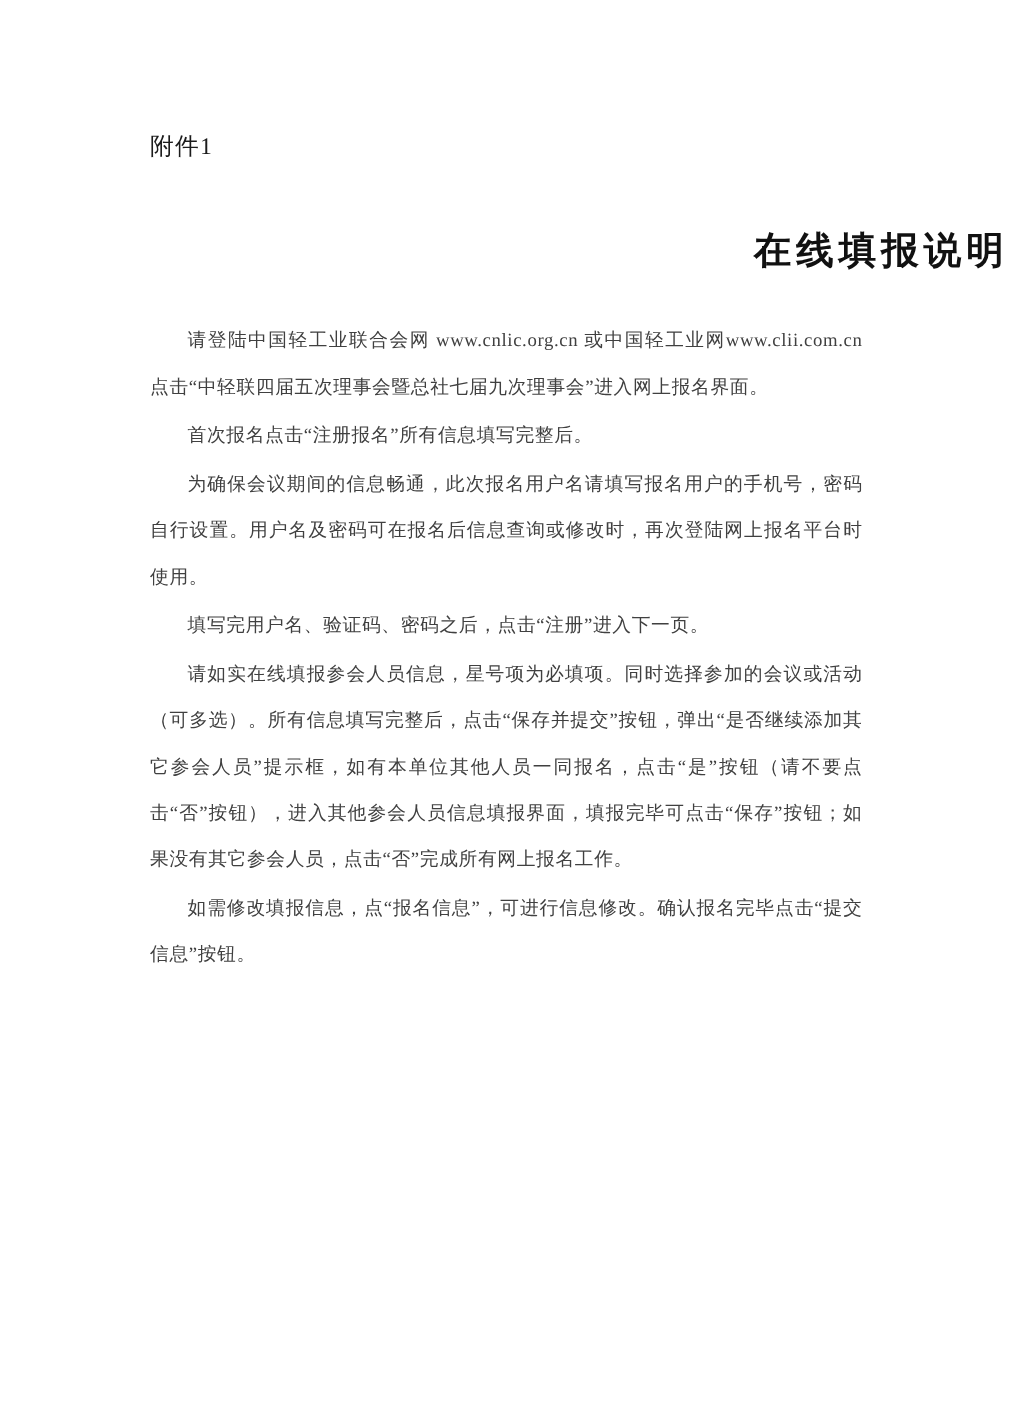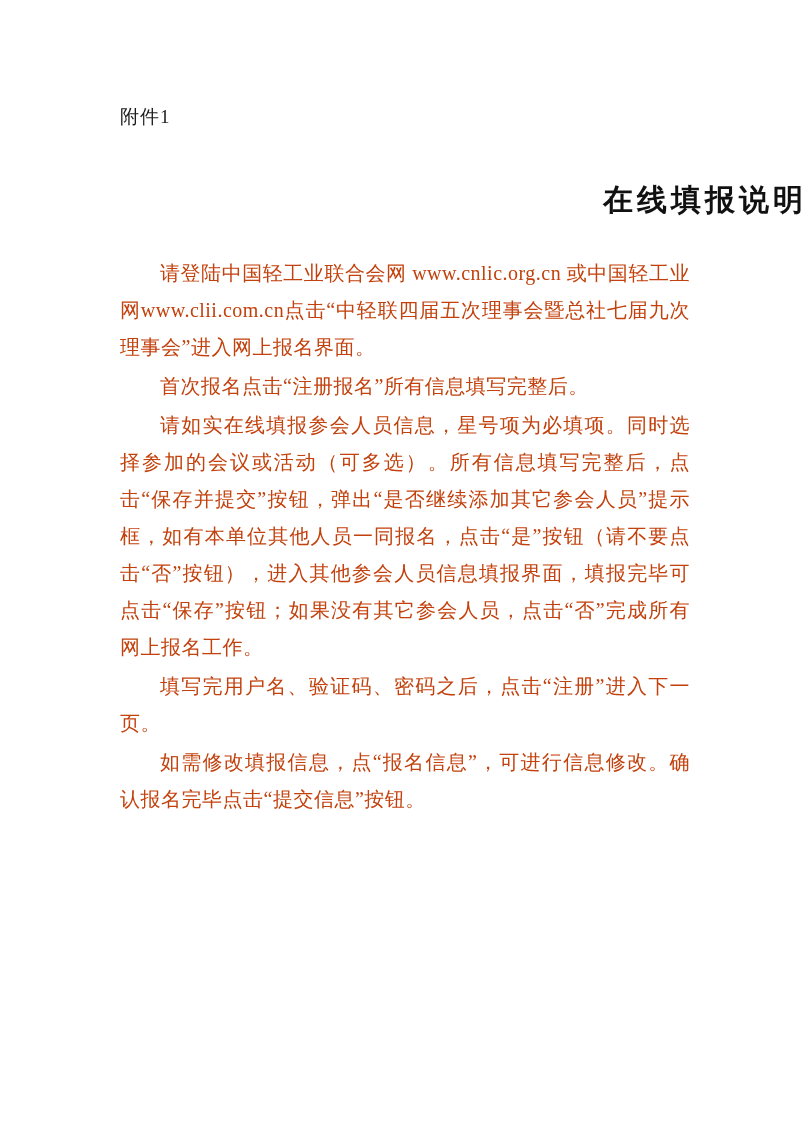--- a/index.html
+++ b/index.html
@@ -41,43 +41,44 @@
     letter-spacing: 4px;
     color: #111111;
   }
   .body-text {
     position: absolute;
     left: 120px;
     top: 255px;
     width: 570px;
   }
   .para {
-    font-size: 20px;
+    font-size: 15px;
     line-height: 37px;
     text-align: justify;
     text-justify: inter-ideograph;
     text-indent: 2em;
     margin: 0 0 2px 0;
     letter-spacing: 0.5px;
-    color: #c2410c;
+    color: #404040;
   }
   .para.last-para {
     letter-spacing: 2px;
   }
 </style>
 </head>
 <body>
 
 <div class="page">
 
   <div class="attachment-label">附件1</div>
 
   <div class="doc-title">在线填报说明</div>
 
   <div class="body-text">
     <p class="para">请登陆中国轻工业联合会网 www.cnlic.org.cn 或中国轻工业网www.clii.com.cn点击“中轻联四届五次理事会暨总社七届九次理事会”进入网上报名界面。</p>
     <p class="para">首次报名点击“注册报名”所有信息填写完整后。</p>
+    <p class="para">为确保会议期间的信息畅通，此次报名用户名请填写报名用户的手机号，密码自行设置。用户名及密码可在报名后信息查询或修改时，再次登陆网上报名平台时使用。</p>
+    <p class="para">填写完用户名、验证码、密码之后，点击“注册”进入下一页。</p>
     <p class="para">请如实在线填报参会人员信息，星号项为必填项。同时选择参加的会议或活动（可多选）。所有信息填写完整后，点击“保存并提交”按钮，弹出“是否继续添加其它参会人员”提示框，如有本单位其他人员一同报名，点击“是”按钮（请不要点击“否”按钮），进入其他参会人员信息填报界面，填报完毕可点击“保存”按钮；如果没有其它参会人员，点击“否”完成所有网上报名工作。</p>
-    <p class="para">填写完用户名、验证码、密码之后，点击“注册”进入下一页。</p>
     <p class="para">如需修改填报信息，点“报名信息”，可进行信息修改。确认报名完毕点击“提交信息”按钮。</p>
   </div>
 
 </div>
 
 </body></html>

